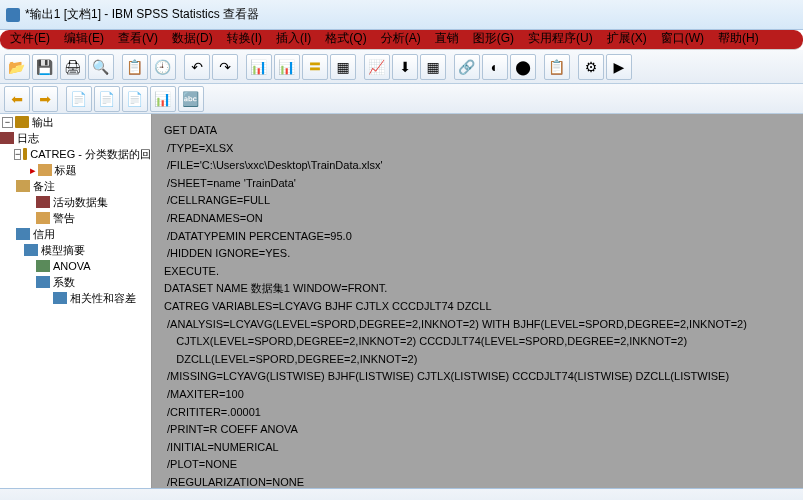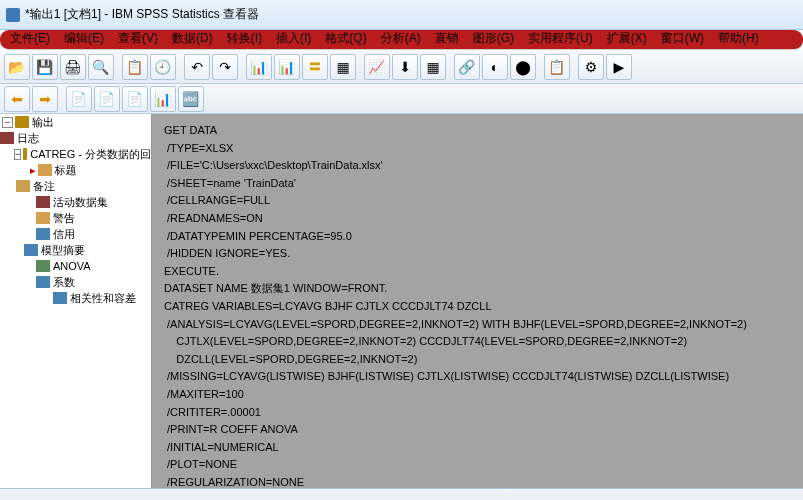--- a/index.html
+++ b/index.html
@@ -121,21 +121,21 @@
         <span>备注</span>
       </div>
     <div class="tree-row" style="padding-left:36px">
         <span class="ticon doc"></span>
         <span>活动数据集</span>
       </div>
     <div class="tree-row" style="padding-left:36px">
         <span class="ticon warn"></span>
         <span>警告</span>
       </div>
-    <div class="tree-row" style="padding-left:36px">
+    <div class="tree-row" style="padding-left:16px">
         <span class="ticon tab"></span>
         <span>信用</span>
       </div>
     <div class="tree-row" style="padding-left:24px">
         <span class="ticon tab"></span>
         <span>模型摘要</span>
       </div>
     <div class="tree-row" style="padding-left:36px">
         <span class="ticon an"></span>
         <span>ANOVA</span>

